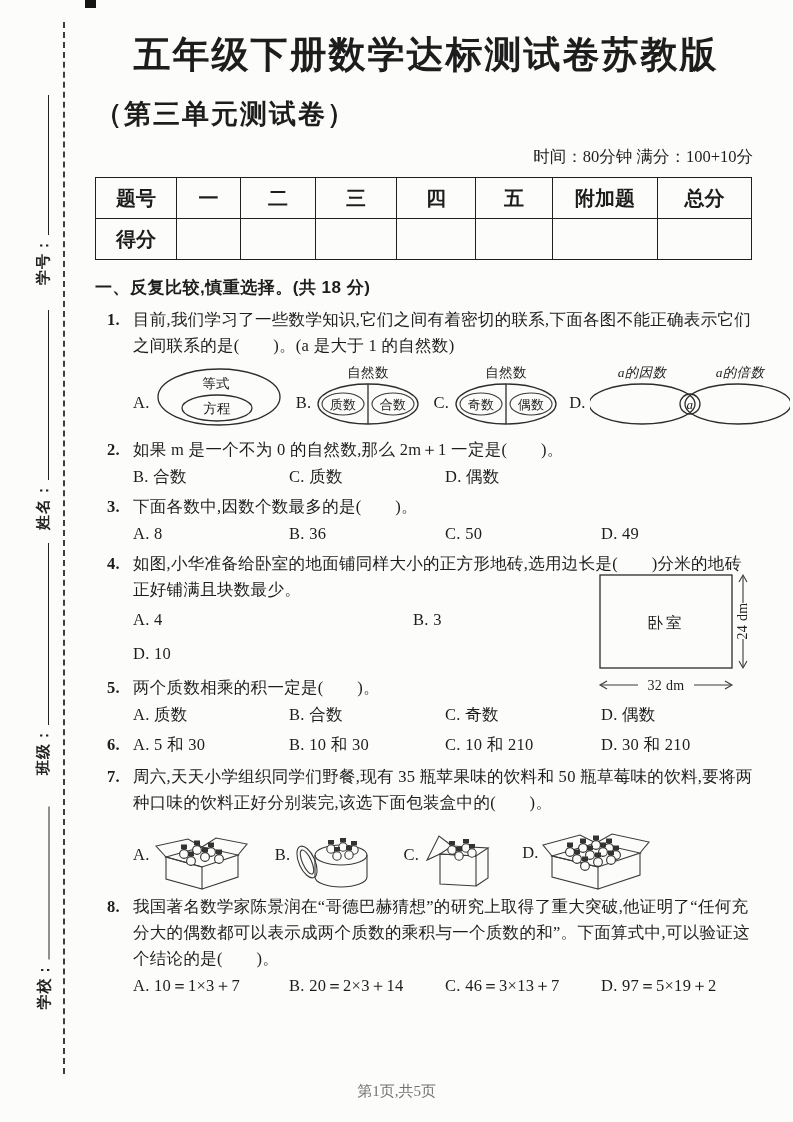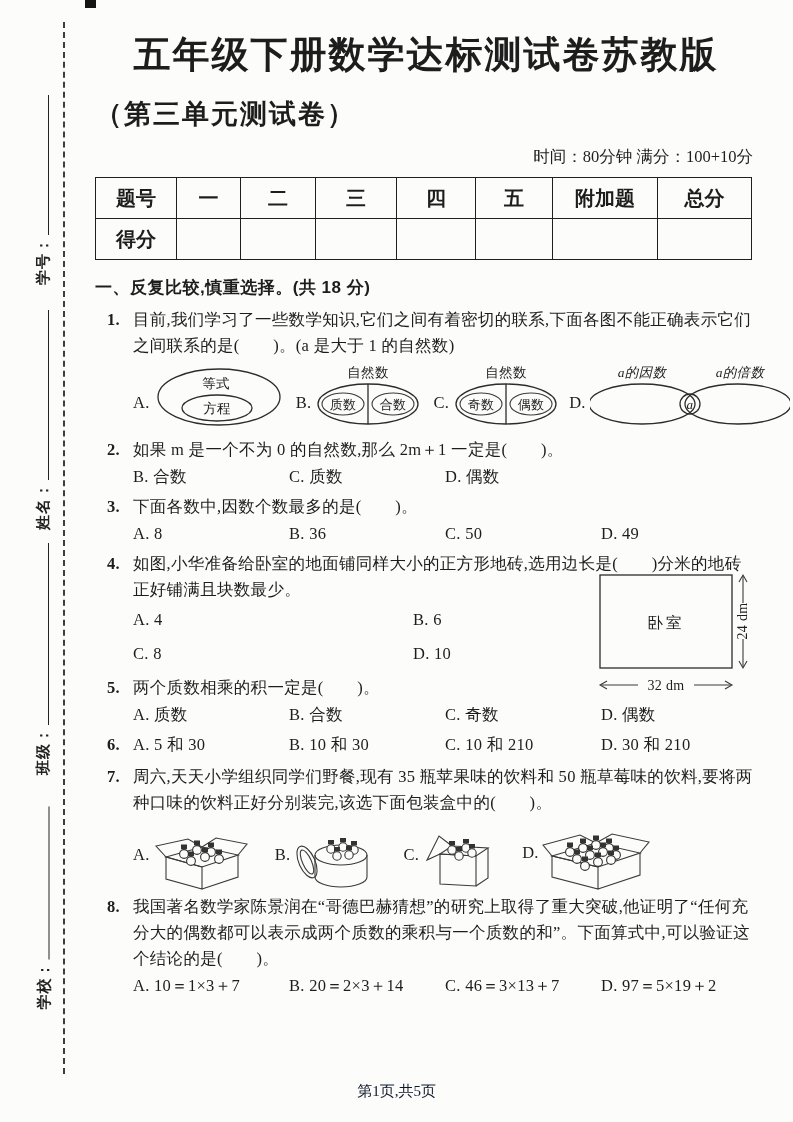--- a/index.html
+++ b/index.html
@@ -63,21 +63,21 @@
   .thin { fill:none; stroke:#3a3a3a; stroke-width:1.1; }
 
   
   .room-figure { position:absolute; left:503px; top:22px; }
 
   
   .boxes-row { display:flex; align-items:flex-end; margin-top:4px; height:70px; }
   .box-item { display:flex; align-items:center; }
   .box-item .dlabel { margin-right:3px; margin-bottom:6px; }
 
-  .footer { position:absolute; left:0; right:0; top:1082px; text-align:center; font-size:15px; color:#0f172a; }
+  .footer { position:absolute; left:0; right:0; top:1082px; text-align:center; font-size:15px; color:#737373; }
 
   .mt4{margin-top:4px;} .mt6{margin-top:6px;} .mt8{margin-top:8px;}
 </style>
 </head>
 <body>
 
 <div class="page">
 
   <div class="corner-mark"></div>
   <div class="binding-line"></div>
@@ -212,24 +212,23 @@
         <span class="opt">C. 50</span>
         <span class="opt">D. 49</span>
       </div>
     </div>
 
     <div class="q mt4">
       <span class="qnum">4.</span>
       <div class="stem">如图,小华准备给卧室的地面铺同样大小的正方形地砖,选用边长是(　　)分米的地砖正好铺满且块数最少。</div>
       <div class="opt-row grid2 mt4">
         <span class="opt">A. 4</span>
-        <span class="opt">B. 6</span>
+        <span class="opt">B. 3</span>
       </div>
       <div class="opt-row grid2 mt8">
-        <span class="opt">C. 8</span>
         <span class="opt">D. 10</span>
       </div>
       <div class="room-figure">
         <svg width="172" height="130" viewBox="0 0 172 130">
           <rect class="outline" x="2" y="2" width="132" height="93" stroke-width="1.6"></rect>
           <text x="68" y="55" font-size="15.5" text-anchor="middle" letter-spacing="3">卧室</text>
           <line class="thin" x1="145" y1="3" x2="145" y2="30"></line>
           <line class="thin" x1="145" y1="66" x2="145" y2="94"></line>
           <path class="thin" d="M141,9 L145,2 L149,9"></path>
           <path class="thin" d="M141,88 L145,95 L149,88"></path>

